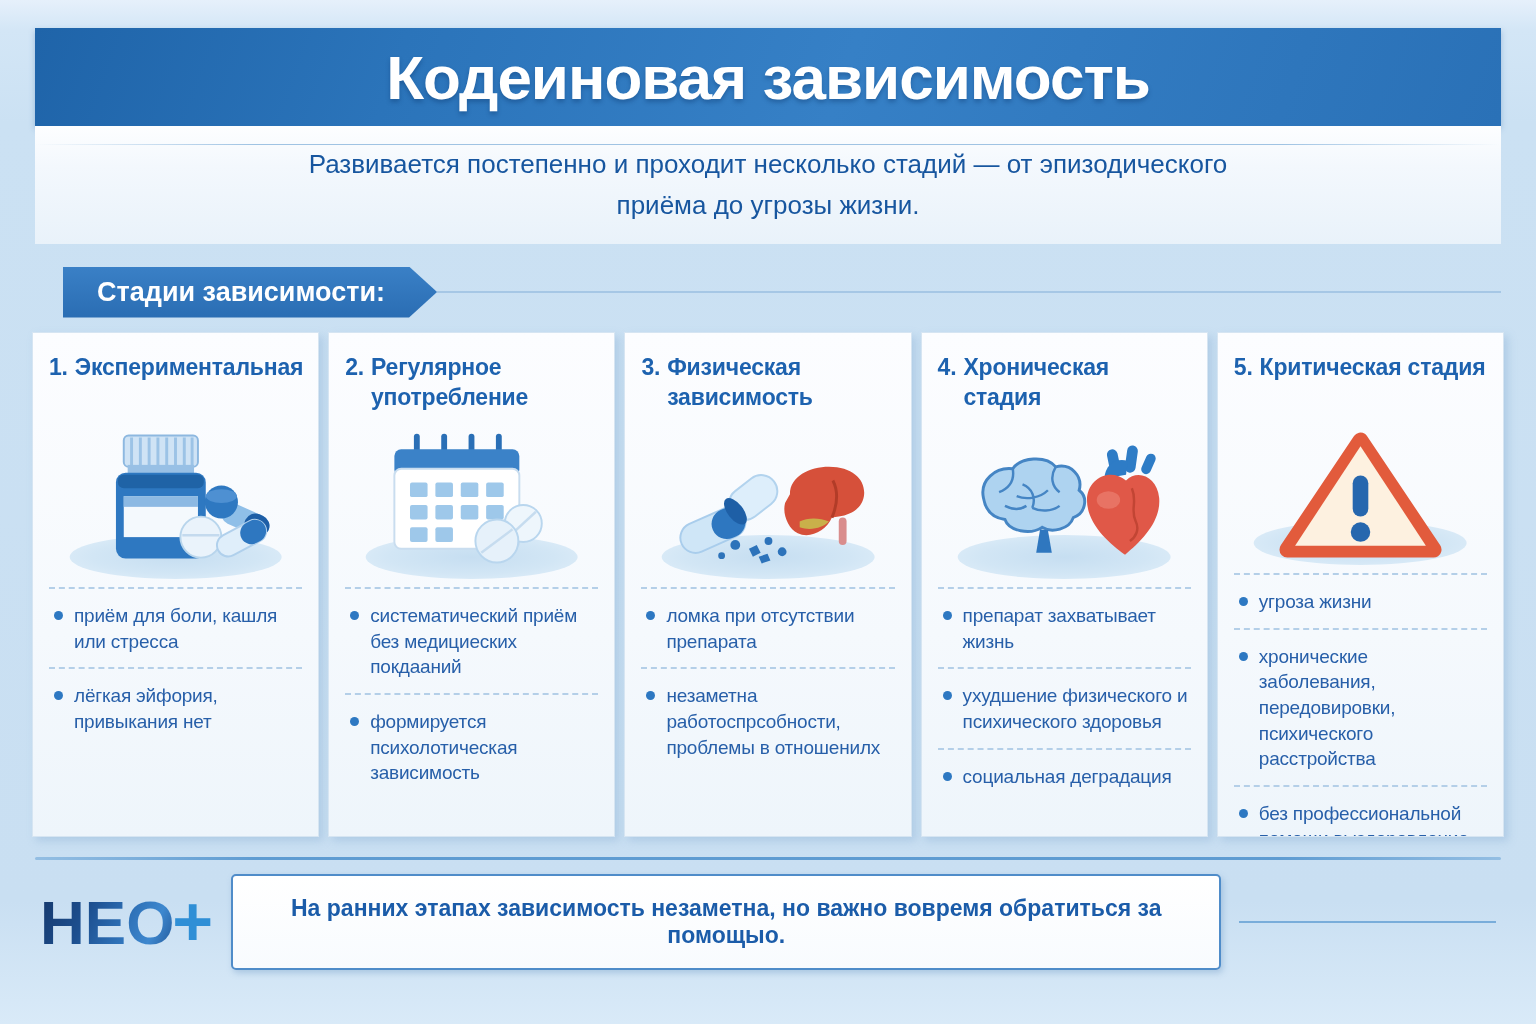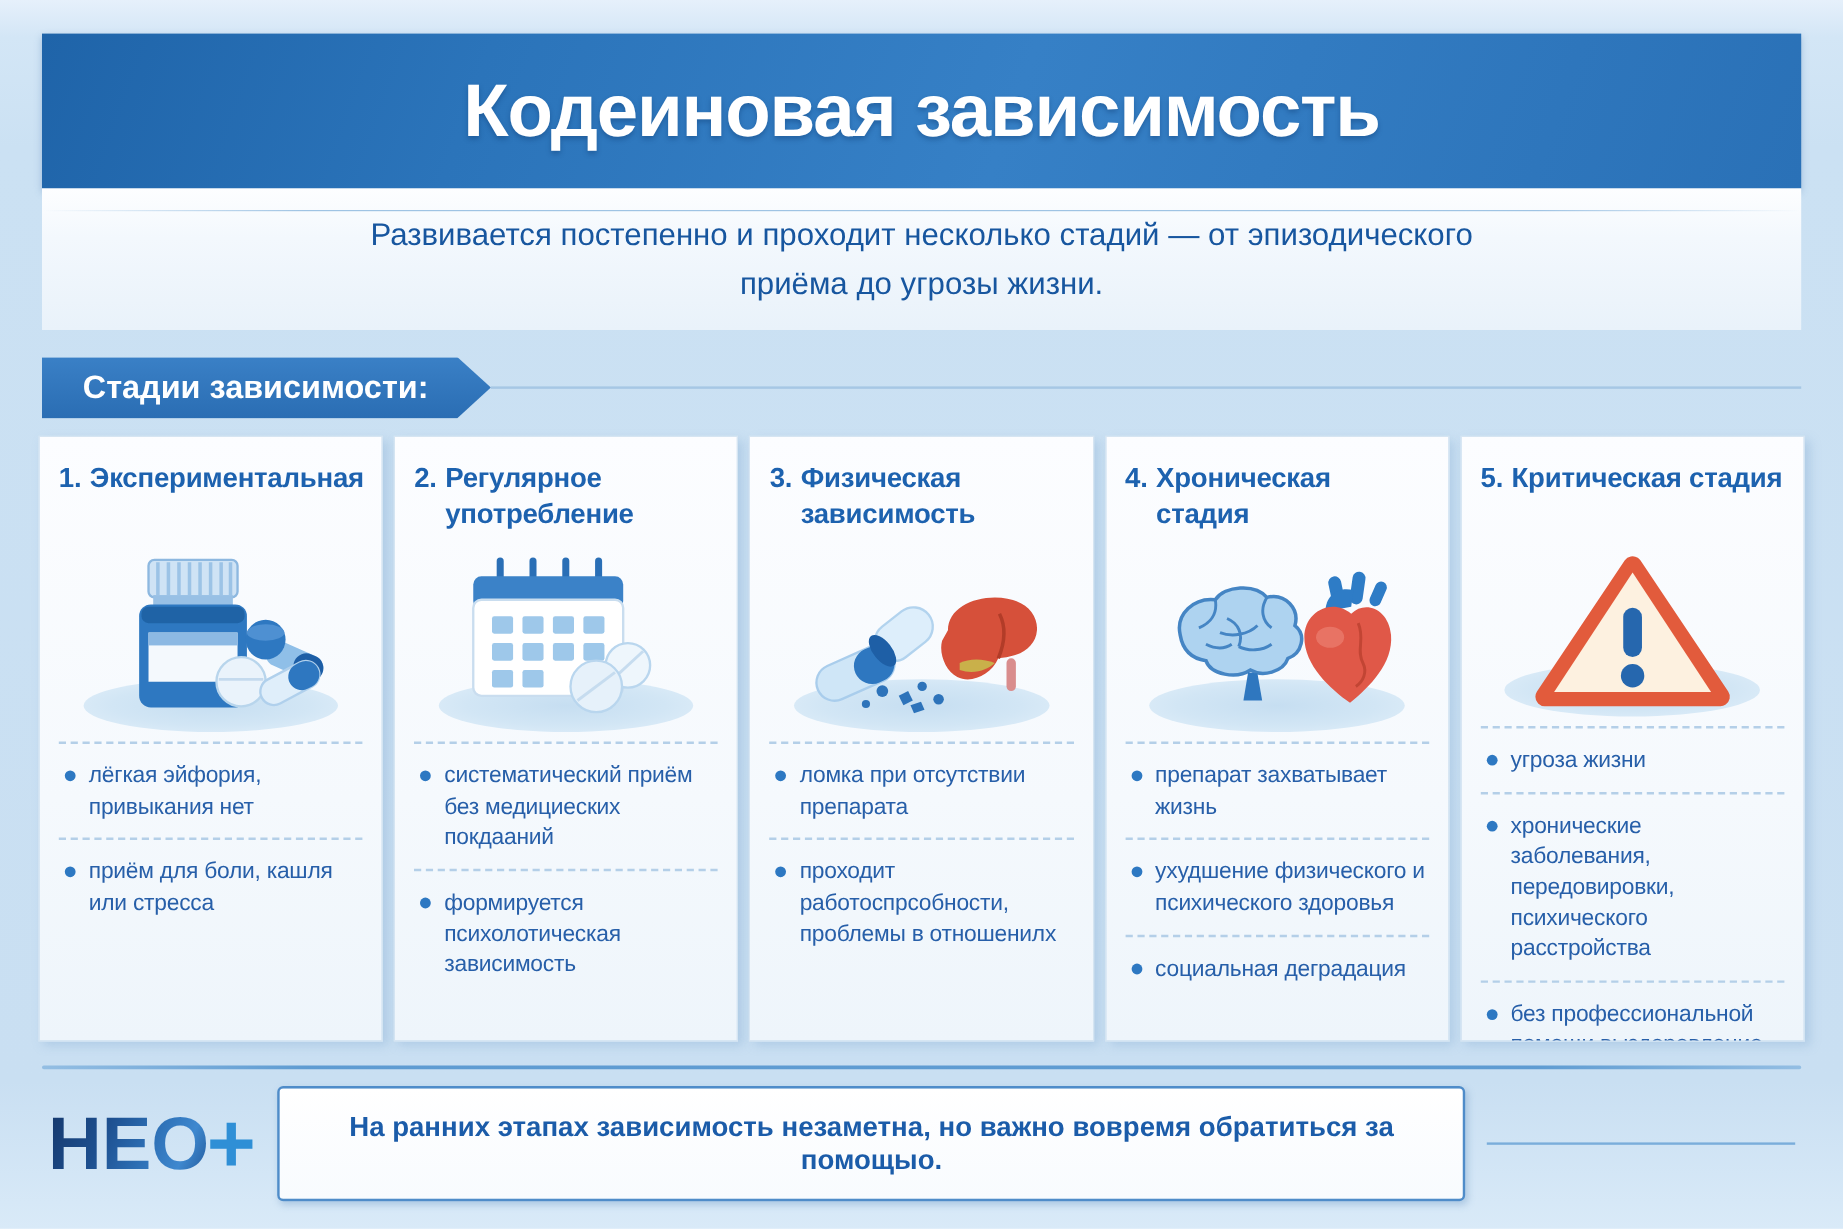--- a/index.html
+++ b/index.html
@@ -6,21 +6,21 @@
   html,body { width:1536px; height:1024px; }
   body {
     font-family:"Liberation Sans","DejaVu Sans",sans-serif;
     background:linear-gradient(180deg,#e6f0fb 0%,#d3e6f6 3%,#cbe1f3 12%,#c9dff2 88%,#d9eaf8 100%);
     overflow:hidden;
   }
   .page { width:1536px; height:1024px; padding:28px 32px 0; }
 
   
   .header {
-    height:129px; margin:0 3px;
+    height:98px; margin:0 3px;
     background:linear-gradient(110deg,#1f64a9 0%,#2b74ba 25%,#3680c6 55%,#2a71b7 100%);
     display:flex; align-items:center; justify-content:center;
     box-shadow:0 3px 6px rgba(60,110,170,.35);
   }
   .header h1 {
     color:#ffffff; font-size:62px; font-weight:bold; letter-spacing:-1px;
     text-shadow:0 3px 4px rgba(10,50,100,.35);
   }
 
   
@@ -35,21 +35,21 @@
     background:linear-gradient(90deg,rgba(140,180,220,0),#9fc3e3 15%,#9fc3e3 85%,rgba(140,180,220,0));
   }
   .subtitle-band p { color:#17569f; font-size:26px; font-weight:normal; line-height:1.35; }
 
   
   .badge-row { margin:24px 3px 0; display:flex; align-items:center; height:48px; }
   .badge {
     background:linear-gradient(180deg,#3a80c6 0%,#2a6db3 100%);
     clip-path:polygon(0 0,calc(100% - 28px) 0,100% 50%,calc(100% - 28px) 100%,0 100%);
     color:#fff; font-size:27px; font-weight:bold;
-    padding:10px 52px 10px 34px; flex:none;
+    padding:10px 52px 10px 34px; flex:none;margin-left:28px;
   }
   .badge-row .lead-line { flex:1; height:2px; background:#9cc0e1; opacity:.8; }
 
   
   .cards { margin-top:16px; display:grid; grid-template-columns:repeat(5,1fr); gap:9px; height:505px; }
   .card {
     background:linear-gradient(180deg,#fcfdff 0%,#f5f9fd 60%,#eef5fb 100%);
     border:1px solid #d6e5f2;
     box-shadow:4px 4px 8px rgba(125,165,205,.35);
     padding:20px 16px 0; overflow:hidden;
@@ -152,22 +152,22 @@
             <circle cx="131" cy="112" r="21" fill="#eaf3fb" stroke="#b8d5ec" stroke-width="2"></circle>
             <path d="M112 110 H150" stroke="#c4daee" stroke-width="2.5"></path>
             <g transform="rotate(-28 172 114)">
               <rect x="146" y="102" width="54" height="23" rx="11.5" fill="#dfeefa" stroke="#b0d0ec" stroke-width="2"></rect>
               <rect x="173" y="102" width="27" height="23" rx="11.5" fill="#2e77c0"></rect>
             </g>
           </svg>
         </span>
       </div>
       <ul>
+        <li>приём для боли, кашля или стресса</li>
         <li>лёгкая эйфория, привыкания нет</li>
-        <li>приём для боли, кашля или стресса</li>
       </ul>
     </article>
 
     <article class="card">
       <h2>
         <span class="num">2.</span>
         <span>Регулярное употребление</span>
       </h2>
       <div class="icon-area">
         <div class="icon-shadow"></div>
@@ -237,21 +237,21 @@
             </g>
             <path d="M128 68 C128 50 148 40 168 40 C192 40 205 53 204 68 C203 81 192 89 178 91 L171 92 C165 106 148 114 136 108 C126 103 120 88 123 77 Z" fill="#d6503a"></path>
             <path d="M171 92 C176 80 178 66 172 54" stroke="#b23c28" stroke-width="3" fill="none"></path>
             <path d="M138 102 C150 106 162 102 168 96 C158 92 146 92 138 96 Z" fill="#c9b04a"></path>
             <rect x="178" y="92" width="8" height="28" rx="4" fill="#d98d8d"></rect>
           </svg>
         </span>
       </div>
       <ul>
         <li>ломка при отсутствии препарата</li>
-        <li>проходит работоспрсобности, проблемы в отношенилх</li>
+        <li>незаметна работоспрсобности, проблемы в отношенилх</li>
       </ul>
     </article>
 
     <article class="card">
       <h2>
         <span class="num">4.</span>
         <span>Хроническая стадия</span>
       </h2>
       <div class="icon-area">
         <div class="icon-shadow"></div>

